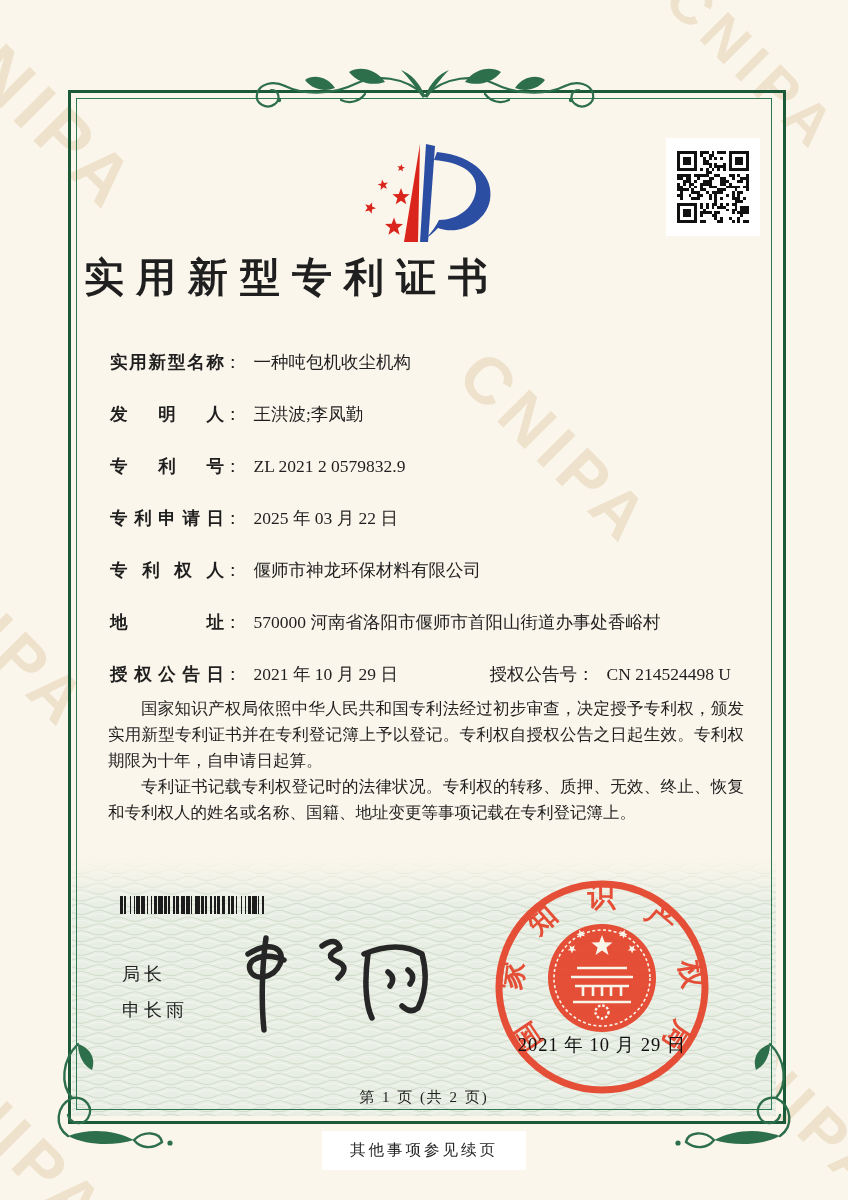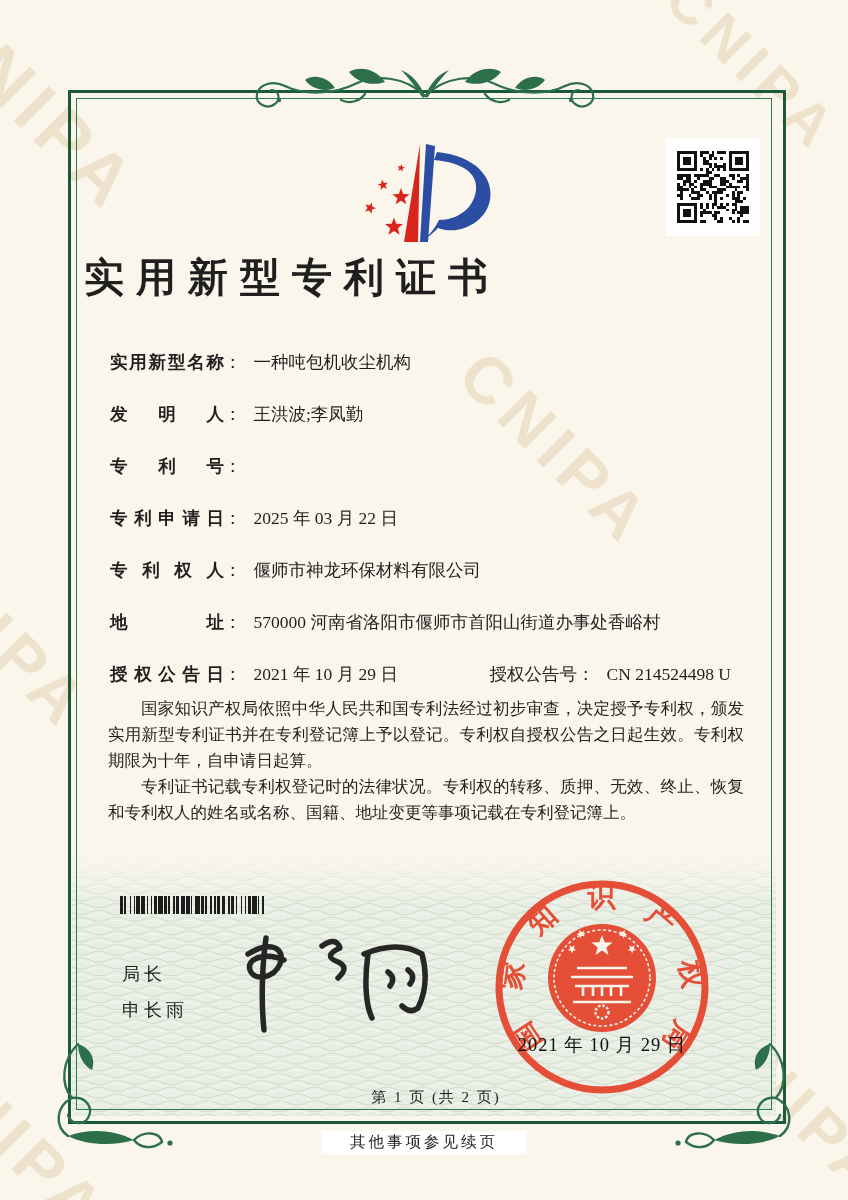--- a/index.html
+++ b/index.html
@@ -72,26 +72,26 @@
     position:absolute; left:122px; top:956px; font-size:18px; line-height:36px;
     letter-spacing:4px;
   }
   .signature{position:absolute; left:218px; top:920px;}
   .seal{position:absolute; left:487px; top:872px;}
   .seal-date{
     position:absolute; left:497px; top:1032px; width:210px; text-align:center;
     font-size:18.5px; color:#101010; letter-spacing:1px; z-index:6;
   }
   .page-footer{
-    position:absolute; left:84px; top:1088px; width:704px; text-align:center;
+    position:absolute; left:72px; top:1088px; width:704px; text-align:center;
     font-size:15px; letter-spacing:2px; z-index:6;
   }
   .cont-note{
     position:absolute; left:50%; transform:translateX(-50%); top:1131px;
-    background:#ffffff; padding:1px 28px; font-size:15.5px; letter-spacing:3px;
+    background:#ffffff; padding:9px 28px; font-size:15.5px; letter-spacing:3px;
     z-index:6; white-space:nowrap;
   }
 </style>
 </head>
 <body>
 
 <div class="page">
 
   <div id="wm-layer">
       <div class="wm" style="left: -28px; top: -14px; font-size: 72px;">CNIPA</div>
@@ -558,20 +558,21 @@
         <span class="fvalue">一种吨包机收尘机构</span>
       </div>
       <div class="frow">
         <span class="flabel">发明人</span>
           <span class="colon">：</span>
         <span class="fvalue">王洪波;李凤勤</span>
       </div>
       <div class="frow">
         <span class="flabel">专利号</span>
           <span class="colon">：</span>
+        <span class="fvalue">ZL 2021 2 0579832.9</span>
       </div>
       <div class="frow">
         <span class="flabel">专利申请日</span>
           <span class="colon">：</span>
         <span class="fvalue">2025 年 03 月 22 日</span>
       </div>
       <div class="frow">
         <span class="flabel">专利权人</span>
           <span class="colon">：</span>
         <span class="fvalue">偃师市神龙环保材料有限公司</span>

